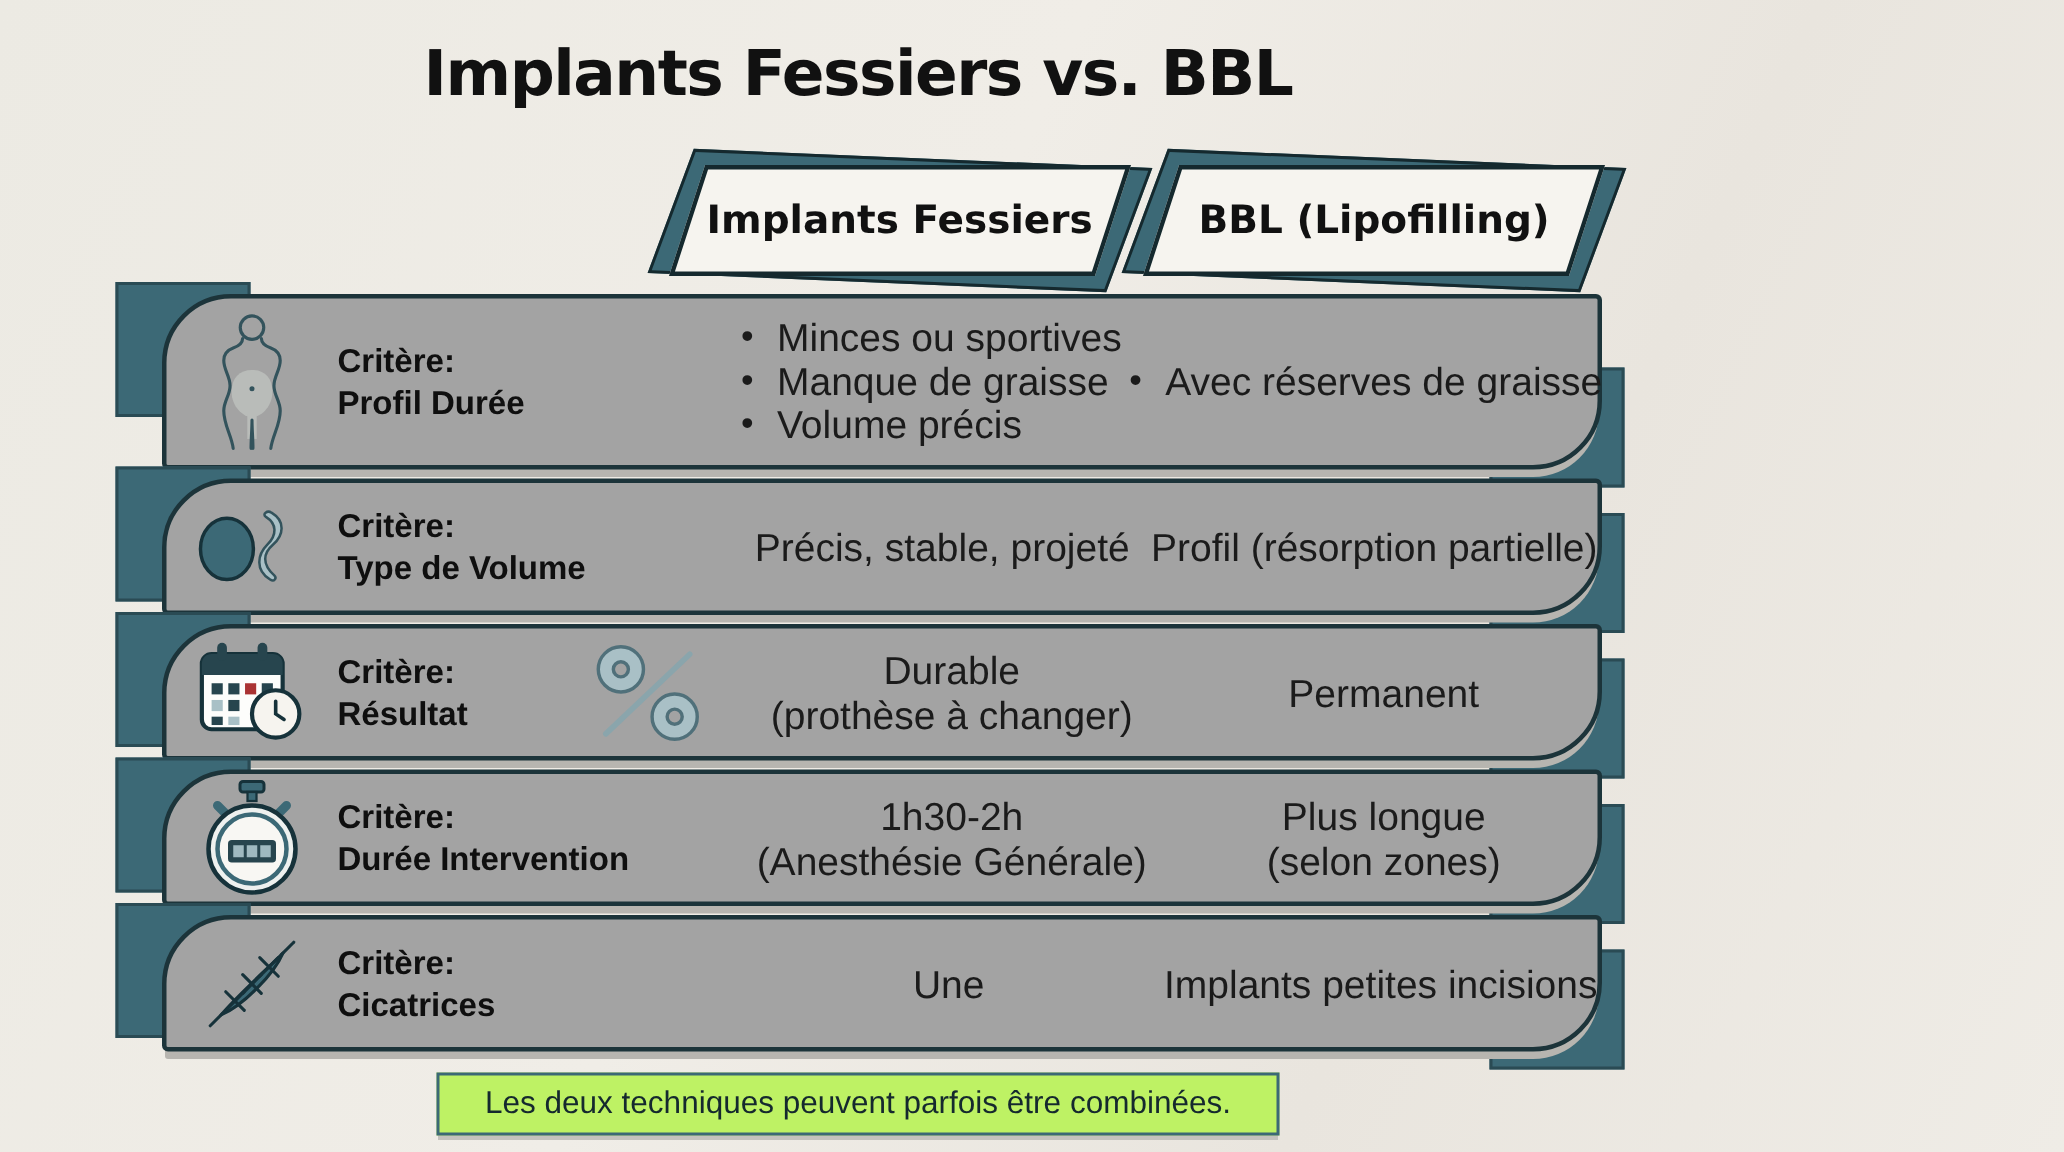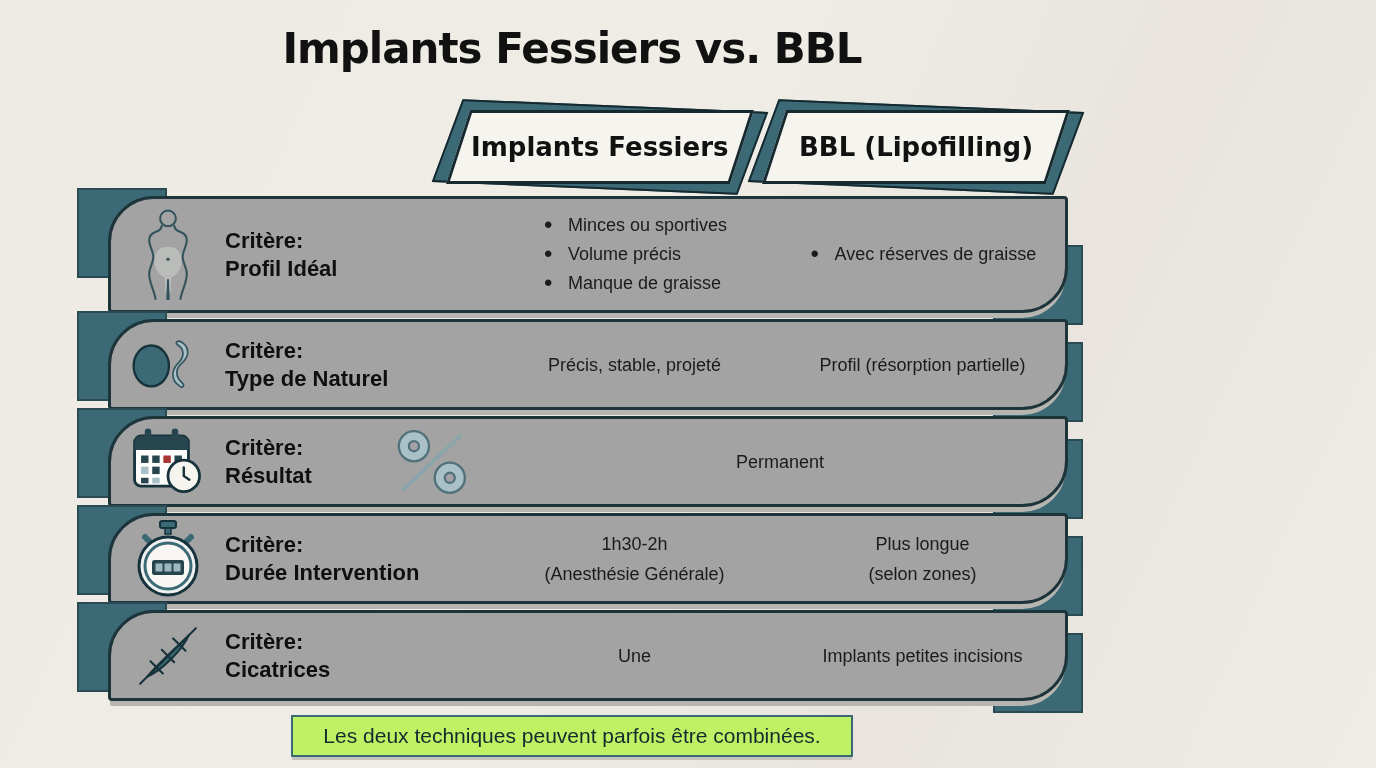--- a/index.html
+++ b/index.html
@@ -55,21 +55,21 @@
     padding-left:18px;position:relative;
   }
   .icon-box{width:78px;height:78px;flex:none;display:flex;align-items:center;justify-content:center;}
   .crit{display:flex;flex-direction:column;justify-content:center;}
   .crit-prefix,.crit-name{
     font-weight:700;font-size:22px;line-height:28px;color:#0f0f0f;white-space:nowrap;
   }
   .pct{position:absolute;right:14px;top:50%;transform:translateY(-50%);}
   .value-cell{
     flex:1;flex-direction:column;justify-content:center;align-items:center;
-    font-size:18px;line-height:30px;color:#1b1b1b;
+    font-size:26px;line-height:30px;color:#1b1b1b;
   }
   .value-cell .line{text-align:center;white-space:nowrap;}
   .bullets{display:flex;flex-direction:column;justify-content:center;line-height:29px;}
   .bullet{position:relative;padding-left:26px;white-space:nowrap;}
   .bullet::before{content:"\2022";position:absolute;left:2px;top:-1px;font-size:24px;}
 
   
   .note{
     align-self:center;margin-top:14px;
     background:#bef264;border:2px solid #3c6976;
@@ -112,29 +112,29 @@
             <rect x="27" y="64" width="6" height="16" fill="#b9bcb9"></rect>
             <circle cx="30" cy="9" r="7.5" fill="none" stroke="#33535c" stroke-width="2"></circle>
             <path d="M24 16 C24 19 21 21 18 22 C14 23.5 12 26 12 30 C12 36 16 40 16 46 C16 52 12 56 12 62 C12 71 17 78 18 86" fill="none" stroke="#33535c" stroke-width="2" stroke-linecap="round"></path>
             <path d="M36 16 C36 19 39 21 42 22 C46 23.5 48 26 48 30 C48 36 44 40 44 46 C44 52 48 56 48 62 C48 71 43 78 42 86" fill="none" stroke="#33535c" stroke-width="2" stroke-linecap="round"></path>
             <path d="M30 68 C30 74 29.4 80 29.4 86 M30 68 C30 74 30.6 80 30.6 86" fill="none" stroke="#33535c" stroke-width="2" stroke-linecap="round"></path>
             <circle cx="30" cy="48" r="1.6" fill="#33535c"></circle>
           </svg>
         </span>
         <div class="crit">
           <div class="crit-prefix">Critère:</div>
-          <div class="crit-name">Profil Idéal</div>
+          <div class="crit-name">Profil Durée</div>
         </div>
       </div>
       <div class="vdiv"></div>
       <div class="cell value-cell">
         <div class="bullets">
           <div class="bullet">Minces ou sportives</div>
+          <div class="bullet">Manque de graisse</div>
           <div class="bullet">Volume précis</div>
-          <div class="bullet">Manque de graisse</div>
         </div>
       </div>
       <div class="vdiv"></div>
       <div class="cell value-cell">
         <div class="bullets">
           <div class="bullet">Avec réserves de graisse</div>
         </div>
       </div>
     </div>
   </section>
@@ -145,21 +145,21 @@
     <div class="card">
       <div class="cell label-cell">
         <span class="icon-box">
           <svg width="84" height="62" viewBox="0 0 84 62">
             <ellipse cx="24" cy="32" rx="19" ry="22" fill="#3c6976" stroke="#16323a" stroke-width="2.5"></ellipse>
             <path d="M56 6 C66 12 65 22 57 29 C50 35 49 43 58 51 C60 53 58 56 55 54 C44 47 46 36 53 29 C60 22 60 14 52 9 C49 7 53 4 56 6 Z" fill="#a9c0c6" stroke="#33535c" stroke-width="1.8" stroke-linejoin="round"></path>
           </svg>
         </span>
         <div class="crit">
           <div class="crit-prefix">Critère:</div>
-          <div class="crit-name">Type de Naturel</div>
+          <div class="crit-name">Type de Volume</div>
         </div>
       </div>
       <div class="vdiv"></div>
       <div class="cell value-cell">
         <div class="line">Précis, stable, projeté</div>
       </div>
       <div class="vdiv"></div>
       <div class="cell value-cell">
         <div class="line">Profil (résorption partielle)</div>
       </div>
@@ -201,20 +201,24 @@
             <circle cx="14" cy="12" r="7" fill="none" stroke="#a9c0c6" stroke-width="7"></circle>
             <circle cx="14" cy="12" r="10.5" fill="none" stroke="#50707a" stroke-width="1.6"></circle>
             <circle cx="14" cy="12" r="3.5" fill="none" stroke="#50707a" stroke-width="1.6"></circle>
             <circle cx="39" cy="34" r="7" fill="none" stroke="#a9c0c6" stroke-width="7"></circle>
             <circle cx="39" cy="34" r="10.5" fill="none" stroke="#50707a" stroke-width="1.6"></circle>
             <circle cx="39" cy="34" r="3.5" fill="none" stroke="#50707a" stroke-width="1.6"></circle>
           </svg>
         </span>
       </div>
       <div class="vdiv"></div>
+      <div class="cell value-cell">
+        <div class="line">Durable</div>
+        <div class="line">(prothèse à changer)</div>
+      </div>
       <div class="vdiv"></div>
       <div class="cell value-cell">
         <div class="line">Permanent</div>
       </div>
     </div>
   </section>
 
   <section class="row">
     <div class="accent tl"></div>
     <div class="accent br"></div>

